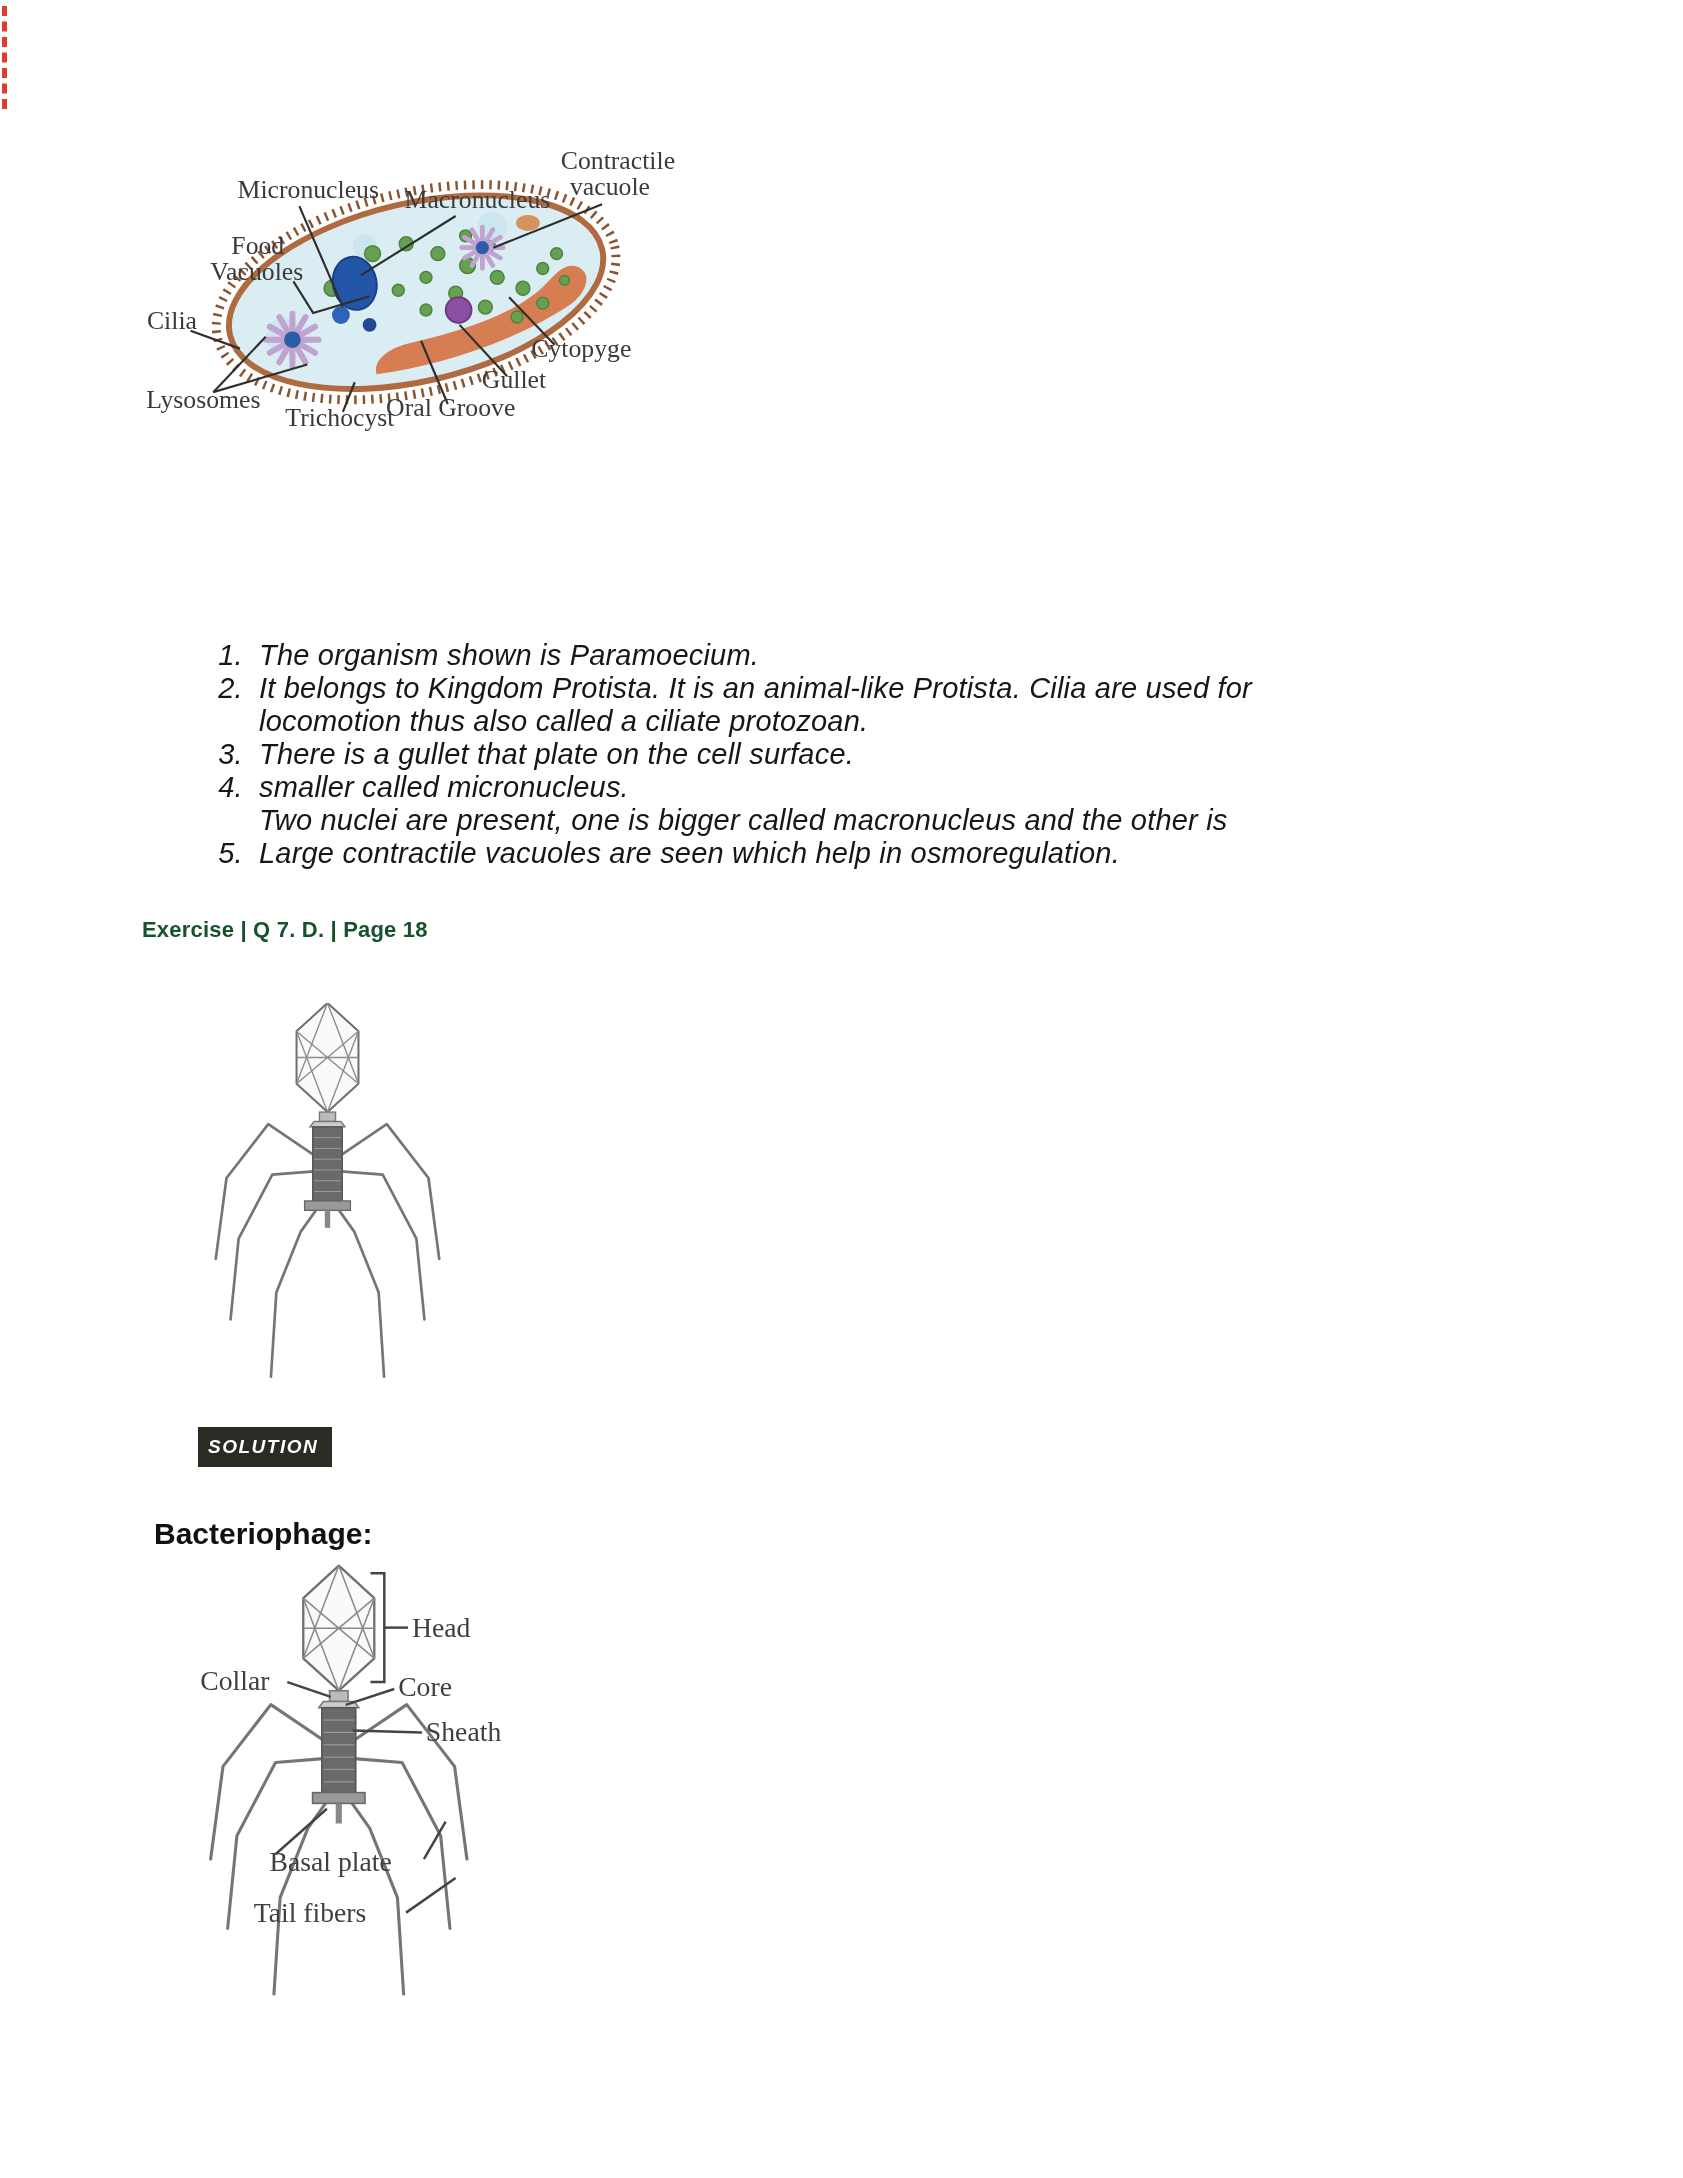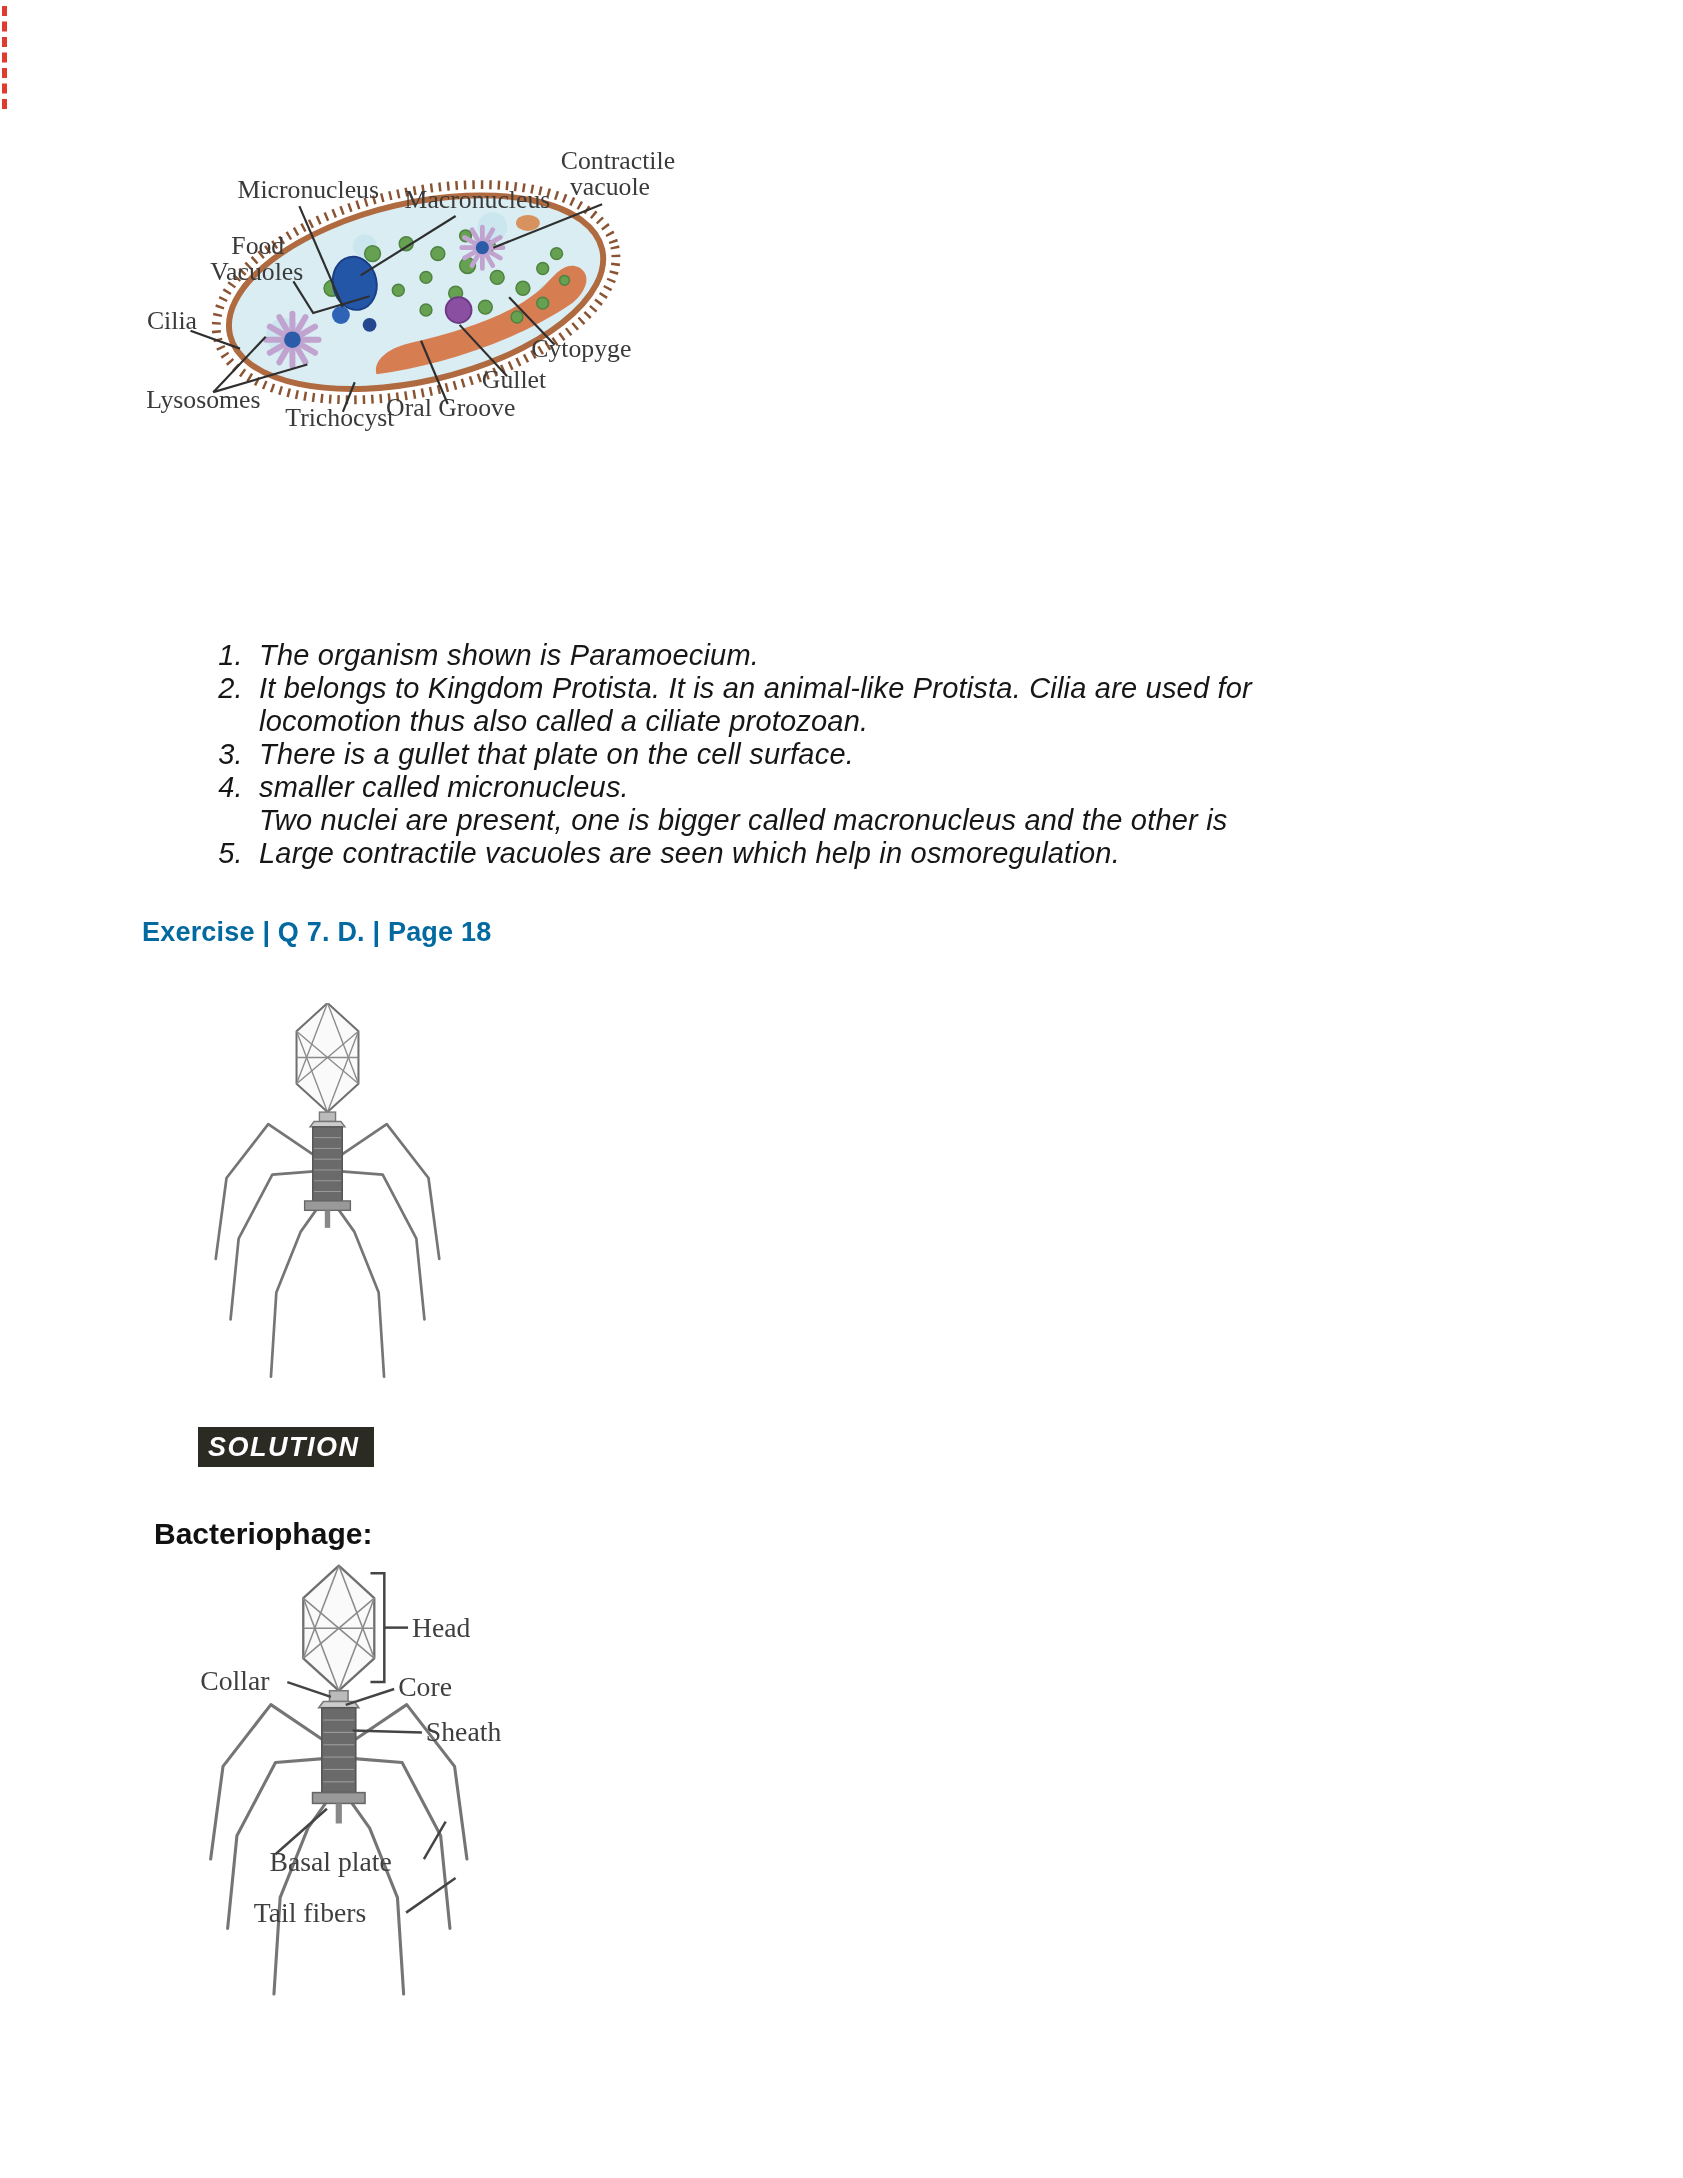--- a/index.html
+++ b/index.html
@@ -9,31 +9,31 @@
   }
   .edge-marks{position:absolute;left:2px;top:6px;width:0;height:103px;border-left:5px dashed #df3b2e;}
   .fig-paramecium{position:absolute;left:129px;top:127px;}
   .answer-list{
     position:absolute;left:150px;top:635px;width:1203px;margin:4px;padding:0 0 0 97px;
     font-size:29px;line-height:33px;letter-spacing:0.2px;color:#161616;font-style:italic;
   }
   .answer-list li{margin:0;padding-left:8px;}
   .answer-list .line{display:block;}
   .exercise-heading{
-    position:absolute;left:142px;top:917px;margin:0;font-size:27px;font-weight:bold;
-    color:#0369a1;letter-spacing:0.2px;
+    position:absolute;left:142px;top:917px;margin:0;font-size:22px;font-weight:bold;
+    color:#14532d;letter-spacing:0.2px;
   }
   .question{
     position:absolute;left:142px;top:952px;margin:0;font-size:29px;font-weight:bold;
     color:#111111;letter-spacing:0.2px;
   }
   .fig-phage1{position:absolute;left:206px;top:1003px;}
   .solution-badge{
     position:absolute;left:198px;top:1427px;height:40px;background:#2b2a23;color:#ffffff;
-    font-style:italic;font-weight:600;font-size:27px;letter-spacing:1.5px;
+    font-style:italic;font-weight:600;font-size:19px;letter-spacing:1.5px;
     display:flex;align-items:center;padding:0 14px 0 10px;
   }
   .bacteriophage-heading{
     position:absolute;left:142px;top:1505px;margin:12px;font-size:30px;font-weight:bold;color:#111111;
   }
   .fig-phage2{position:absolute;left:129px;top:1559px;}
   .diagram-label{font-family:"Liberation Serif",serif;font-size:26px;fill:#3a3a3a;}
   .phage-label{font-family:"Liberation Serif",serif;font-size:28px;fill:#3f3f3f;}
   .leader{stroke:#2f2f2f;stroke-width:2.2;fill:none;}
   .pleader{stroke:#444444;stroke-width:2.5;fill:none;}

